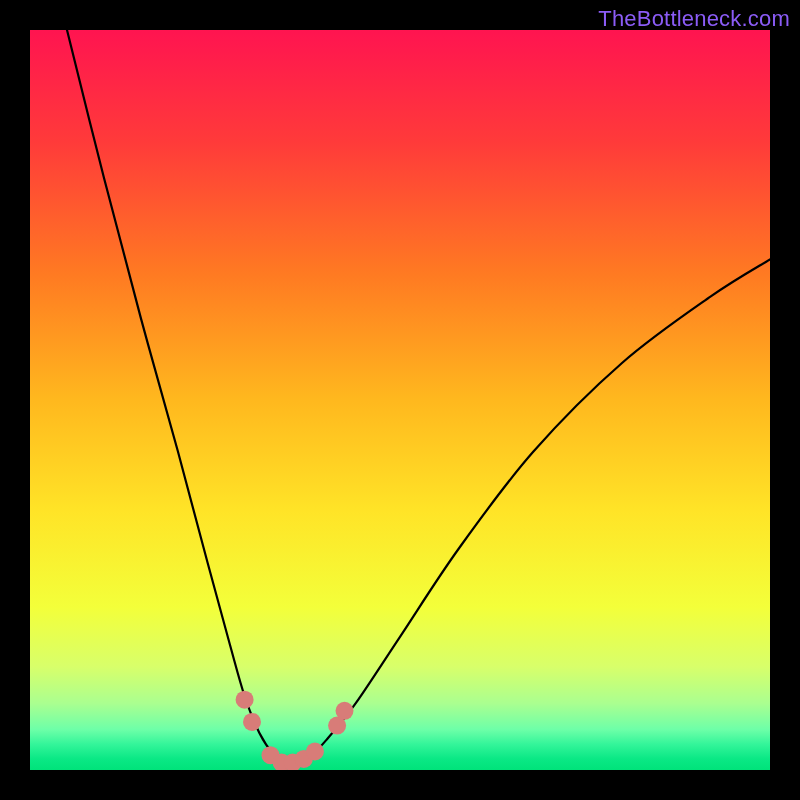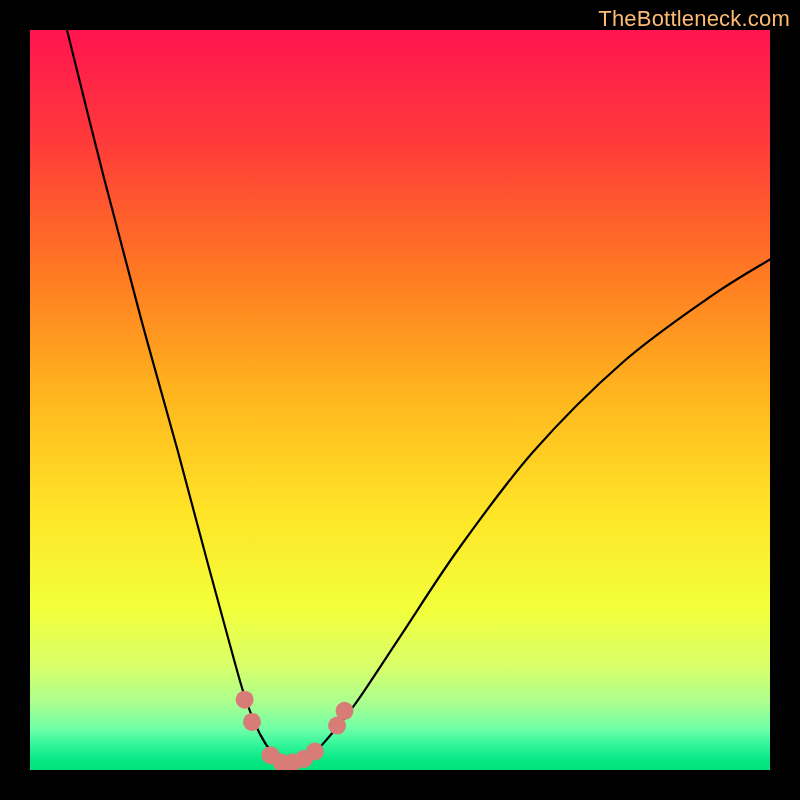--- a/index.html
+++ b/index.html
@@ -29,21 +29,21 @@
   .gradient {
     position: absolute;
     inset: 0;
   }
   .watermark {
     position: absolute;
     top: 6px;
     right: 10px;
     font-family: Arial, Helvetica, sans-serif;
     font-size: 22px;
-    color: #fdba74;
+    color: #8b5cf6;
     letter-spacing: 0.2px;
     user-select: none;
   }
   svg.curve {
     position: absolute;
     inset: 0;
   }
 </style>
 </head>
 <body>

